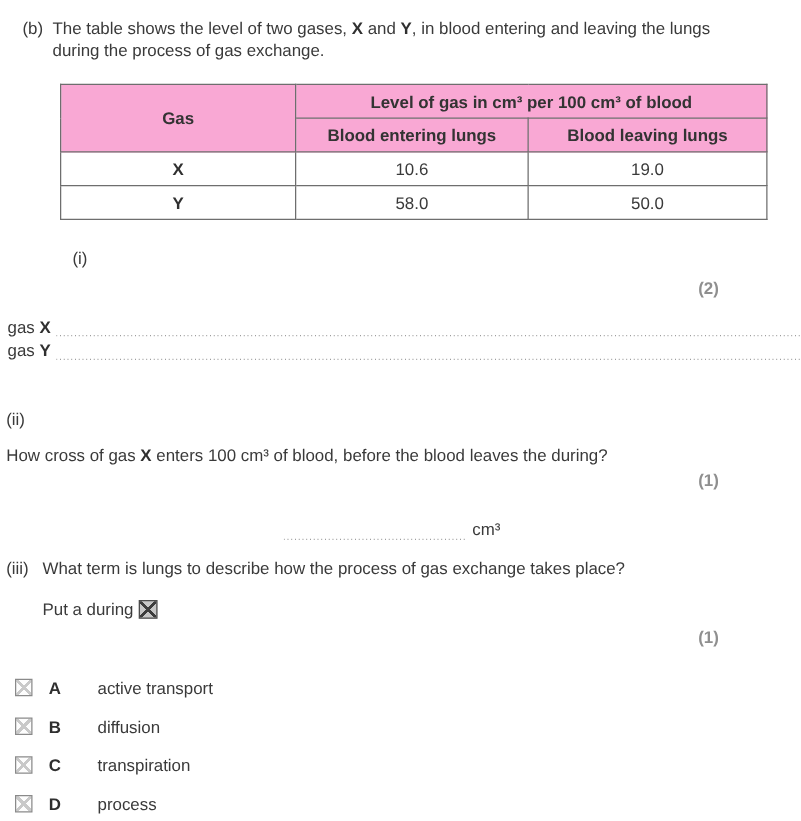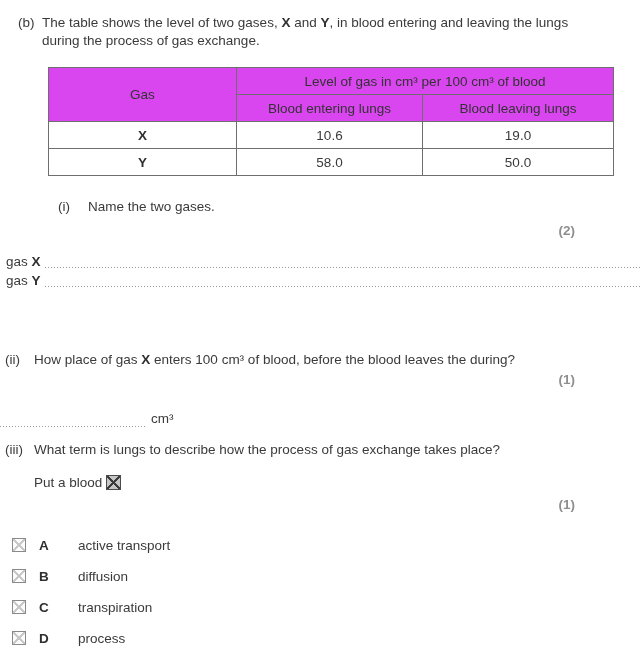--- a/index.html
+++ b/index.html
@@ -27,48 +27,48 @@
   }
   table.gas td,table.gas th{
     border:1px solid #6e6e6e;
     text-align:center;
     vertical-align:middle;
     height:26px;
     font-size:13.5px;
     padding:0 4px;
   }
   table.gas{border:1px solid #454545;}
-  table.gas th{background:#d946ef;font-weight:normal;color:#333;}
+  table.gas th{background:#f9a8d4;font-weight:bold;color:#333;}
   table.gas td.gasletter{font-weight:bold;color:#303030;}
 
   
   .sub-i{display:flex;margin:23px 0 0 58px;line-height:16px;}
   .sub-i .slabel{width:30px;flex:0 0 30px;}
   .marksline{width:575px;text-align:right;font-weight:bold;color:#8f8f8f;line-height:16px;}
   .m2{margin-top:8px;}
   .m1a{margin-top:4px;}
   .m1b{margin-top:6px;}
 
   
-  .answerline{display:flex;align-items:flex-start;margin-left:6px;line-height:17px;}
+  .answerline{display:flex;align-items:center;margin-left:6px;line-height:17px;}
   .answerline .alabel{white-space:pre;}
   .answerline b{color:#303030;}
   .dots{
     flex:1;height:15px;margin-left:4px;
     background-image:repeating-linear-gradient(to right,#9a9a9a 0,#9a9a9a 1px,transparent 1px,transparent 3px);
     background-repeat:repeat-x;background-position:0 bottom;background-size:3px 1.5px;
   }
   .ax{margin-top:14px;}
   .ay{margin-top:2px;}
 
-  .sub-ii{display:flex;margin:62px 0 0 5px;line-height:17px;}
+  .sub-ii{display:flex;margin:38px 0 0 5px;line-height:17px;flex-direction:column;}
   .sub-ii .slabel{width:29px;flex:0 0 29px;}
   .sub-ii b{color:#303030;}
 
-  .unitline{display:flex;align-items:flex-end;justify-content:flex-start;margin:22px 14px 0 0;line-height:17px;}
+  .unitline{display:flex;align-items:flex-end;justify-content:center;margin:22px 14px 0 0;line-height:17px;}
   .unitline .udots{
     width:146px;height:15px;margin-right:5px;
     background-image:repeating-linear-gradient(to right,#9a9a9a 0,#9a9a9a 1px,transparent 1px,transparent 3px);
     background-repeat:repeat-x;background-position:0 bottom;background-size:3px 1.5px;
   }
 
   .sub-iii{display:flex;margin:14px 0 16px 5px;line-height:17px;}
   .sub-iii .slabel{width:29px;flex:0 0 29px;}
 
   .instruction{display:flex;align-items:center;margin:13px 0 0 34px;line-height:17px;}
@@ -129,51 +129,50 @@
     <tr>
       <td class="gasletter">Y</td>
       <td>58.0</td>
       <td>50.0</td>
     </tr>
   </tbody>
     </table>
 
   <div class="sub-i">
     <span class="slabel">(i)</span>
-    <span>Name the two gases.</span>
   </div>
   <div class="marksline m2">(2)</div>
 
   <div class="answerline ax">
     <span class="alabel"><span>gas </span><b>X</b></span>
     <span class="dots"></span>
   </div>
   <div class="answerline ay">
     <span class="alabel"><span>gas </span><b>Y</b></span>
     <span class="dots"></span>
   </div>
 
   <div class="sub-ii">
     <span class="slabel">(ii)</span>
-    <span><span>How place of gas </span><b>X</b><span> enters 100 cm³ of blood, before the blood leaves the during?</span></span>
+    <span><span>How cross of gas </span><b>X</b><span> enters 100 cm³ of blood, before the blood leaves the during?</span></span>
   </div>
   <div class="marksline m1a">(1)</div>
 
   <div class="unitline">
     <span class="udots"></span>
     <span>cm³</span>
   </div>
 
   <div class="sub-iii">
     <span class="slabel">(iii)</span>
     <span>What term is lungs to describe how the process of gas exchange takes place?</span>
   </div>
 
   <div class="instruction">
-    <span>Put a blood</span>
+    <span>Put a during</span>
     <span class="crossbox"></span>
   </div>
   <div class="marksline m1b">(1)</div>
 
   <div class="options">
     <div class="option">
       <span class="checkbox"></span>
       <span class="optletter">A</span>
       <span class="opttext">active transport</span>
     </div>

